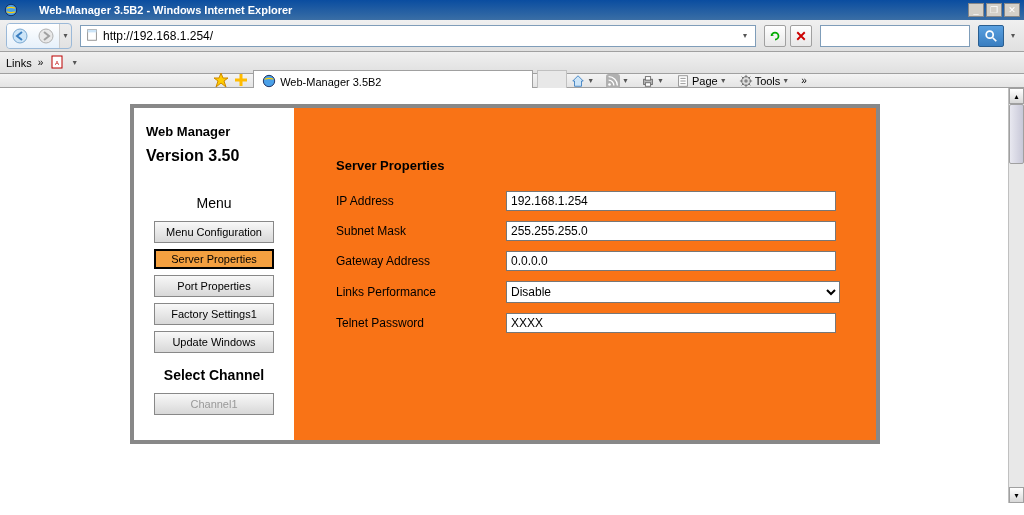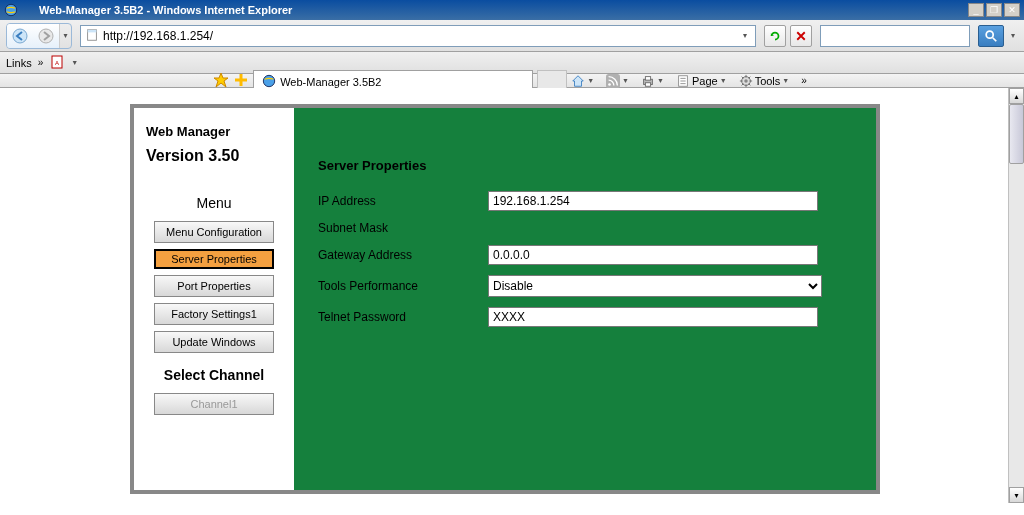--- a/index.html
+++ b/index.html
@@ -49,21 +49,21 @@
     
     
     .content-area { display: flex; height: calc(515px - 20px - 32px - 22px - 26px); background: #fff; position: relative; }
     .content-scroll { flex: 1; overflow: auto; }
     .scrollbar-v { width: 16px; background: #e8e8e8; border-left: 1px solid #c0c0c0; display: flex; flex-direction: column; }
     .scroll-up, .scroll-down { height: 16px; background: linear-gradient(to bottom, #fff, #d8d8d8); border: 1px solid #a0a0a0; display: flex; align-items: center; justify-content: center; font-size: 8px; cursor: pointer; }
     .scroll-track { flex: 1; position: relative; }
     .scroll-thumb { position: absolute; top: 0; left: 0; right: 0; height: 60px; background: linear-gradient(to right, #e8e8f0, #c8c8d8); border: 1px solid #a0a0a0; border-radius: 2px; }
     
     
-    .wm-frame { margin: 16px 0 0 130px; border: 4px solid #888; background: #15803d; width: 750px; height: 390px; display: flex; }
+    .wm-frame { margin: 16px 0 0 130px; border: 4px solid #888; background: #f97316; width: 750px; height: 340px; display: flex; gap: 18px; }
     .wm-sidebar { width: 160px; background: #fff; padding: 16px 8px; display: flex; flex-direction: column; align-items: center; }
     .wm-title { font-weight: bold; font-size: 13px; margin-bottom: 8px; align-self: flex-start; margin-left: 4px; }
     .wm-version { font-weight: bold; font-size: 16px; margin-bottom: 30px; align-self: flex-start; margin-left: 4px; }
     .wm-menu-header { font-weight: normal; font-size: 14px; margin-bottom: 10px; }
     .wm-menu-btn { width: 120px; height: 22px; margin-bottom: 6px; background: linear-gradient(to bottom, #f8f8f8, #d8d8d8); border: 1px solid #888; font-size: 11px; cursor: pointer; display: flex; align-items: center; justify-content: center; }
     .wm-menu-btn.active { background: #f4a040; border: 2px solid #000; font-weight: normal; height: 20px; }
     .wm-menu-btn.disabled { color: #999; cursor: default; }
     .wm-select-header { font-weight: bold; font-size: 14px; margin: 8px 0 10px; }
     
     .wm-main { flex: 1; padding: 50px 24px 0 24px; }
@@ -247,27 +247,28 @@
           </div>
       </div>
       <div class="wm-main">
         <div class="wm-section-title">Server Properties</div>
         <div class="wm-row">
           <div class="wm-label">IP Address</div>
           <input class="wm-input" type="text" value="192.168.1.254" style="">
         </div>
         <div class="wm-row">
           <div class="wm-label">Subnet Mask</div>
+          <input class="wm-input" type="text" value="255.255.255.0" style="">
         </div>
         <div class="wm-row">
           <div class="wm-label">Gateway Address</div>
           <input class="wm-input" type="text" value="0.0.0.0" style="">
         </div>
         <div class="wm-row">
-          <div class="wm-label">Tools Performance</div>
+          <div class="wm-label">Links Performance</div>
           <select class="wm-select">
             <option>Disable</option>
           </select>
         </div>
         <div class="wm-row">
           <div class="wm-label">Telnet Password</div>
           <input class="wm-input" type="text" value="XXXX" style="">
         </div>
       </div>
     </div>

